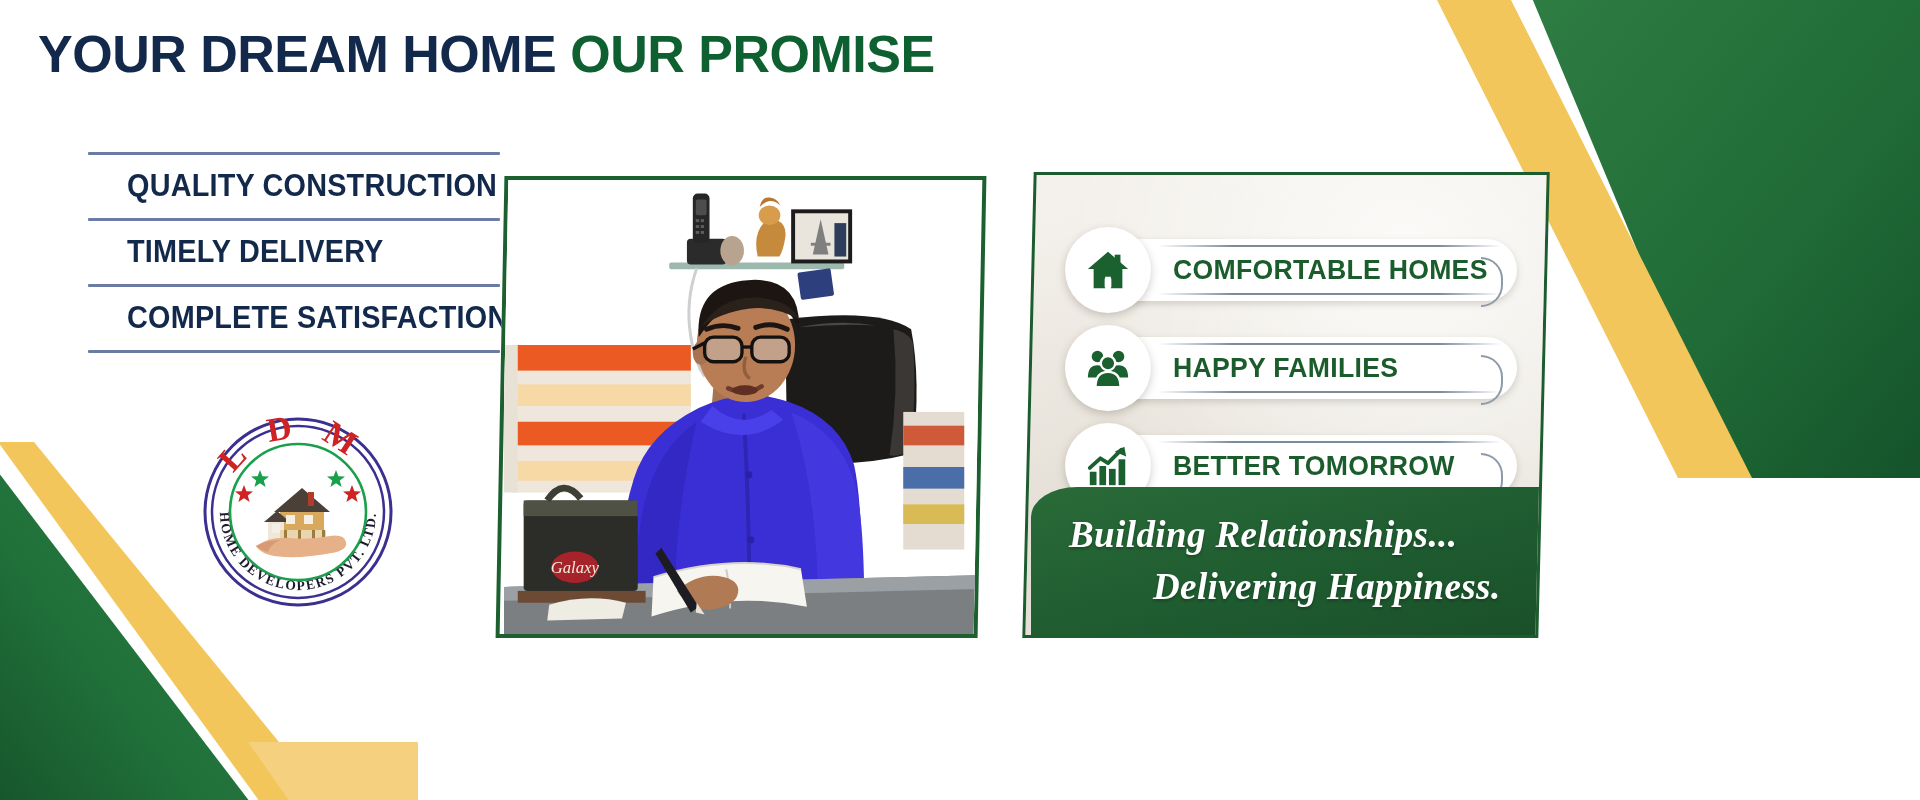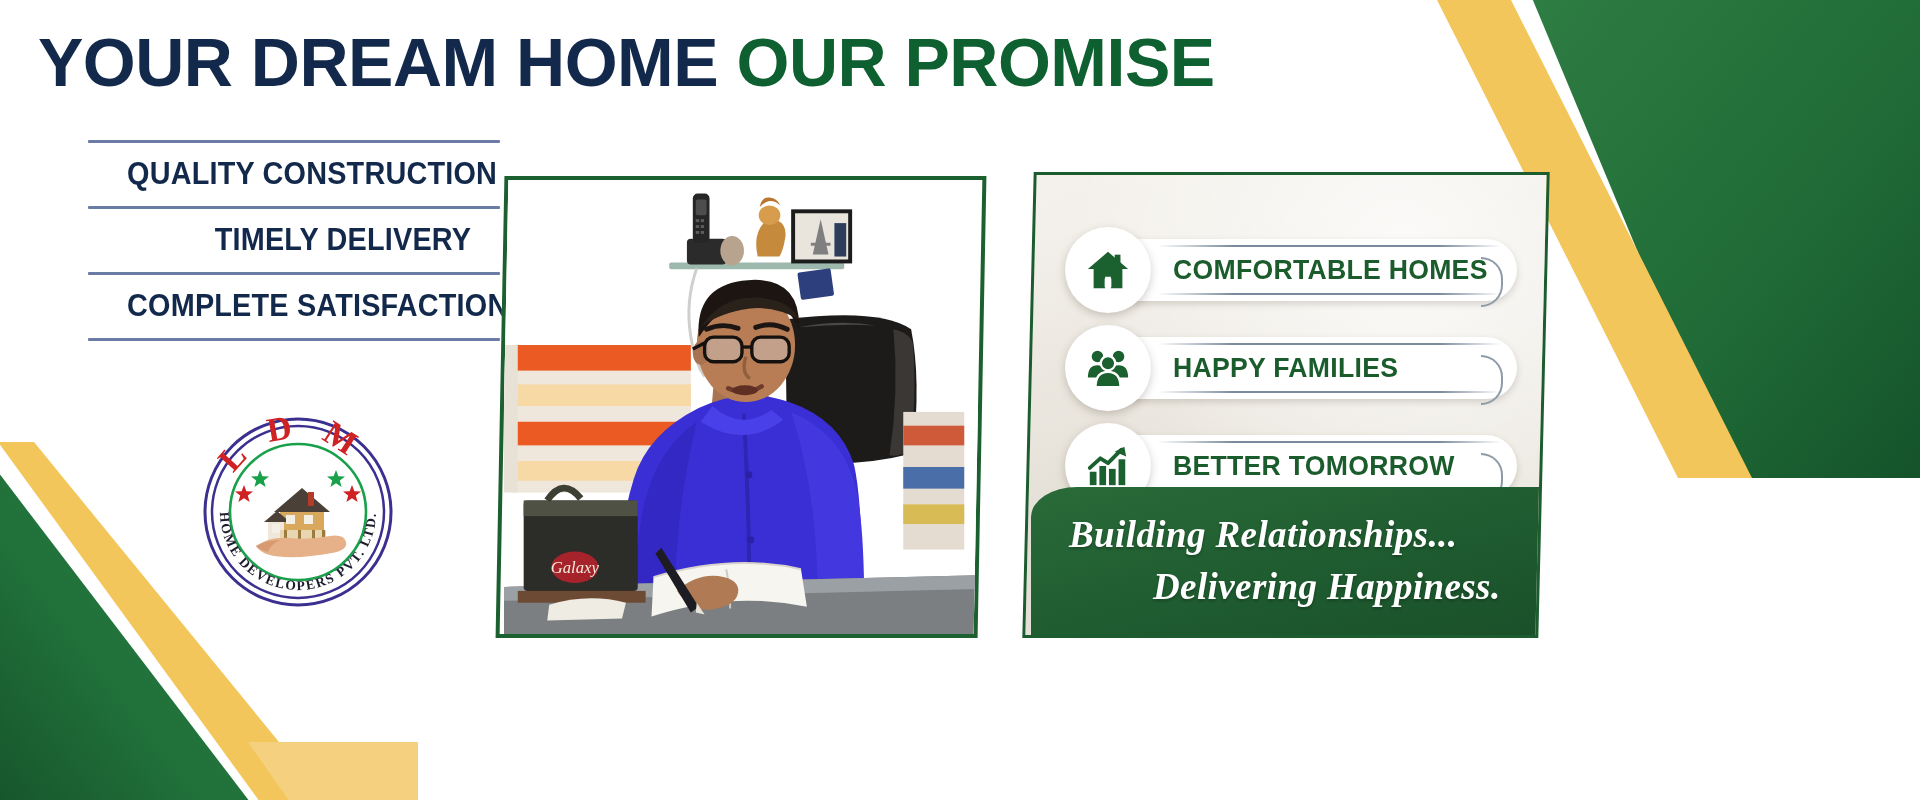--- a/index.html
+++ b/index.html
@@ -37,37 +37,36 @@
     left: -2px;
     width: 420px;
     height: 360px;
   }
 
   
   .headline {
     position: absolute;
     left: 38px;
     top: 28px;
-    font-size: 68px;
+    font-size: 52px;
     font-weight: 700;
     letter-spacing: -0.5px;
     line-height: 1;
     white-space: nowrap;
     font-family: "Liberation Sans", sans-serif;
   }
   .headline .part-navy { color: #13294b; }
   .headline .part-green { color: #0f6030; }
 
   
   .feature-list {
     position: absolute;
     left: 88px;
-    top: 140px;
+    top: 152px;
     width: 412px;
-    text-align: right;
   }
   .feature-rule {
     height: 3px;
     width: 100%;
     background: #6a7ca5;
     border-radius: 1px;
   }
   .feature-item {
     font-size: 31px;
     font-weight: 700;

